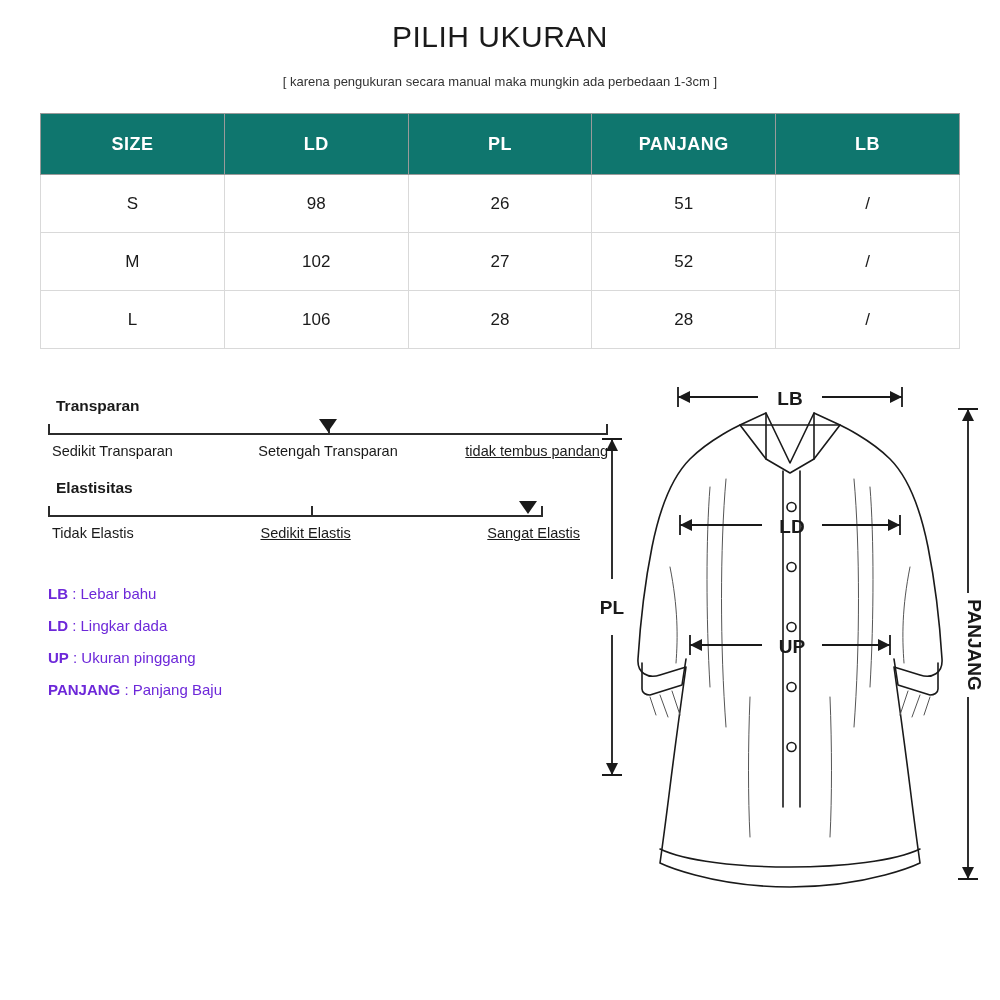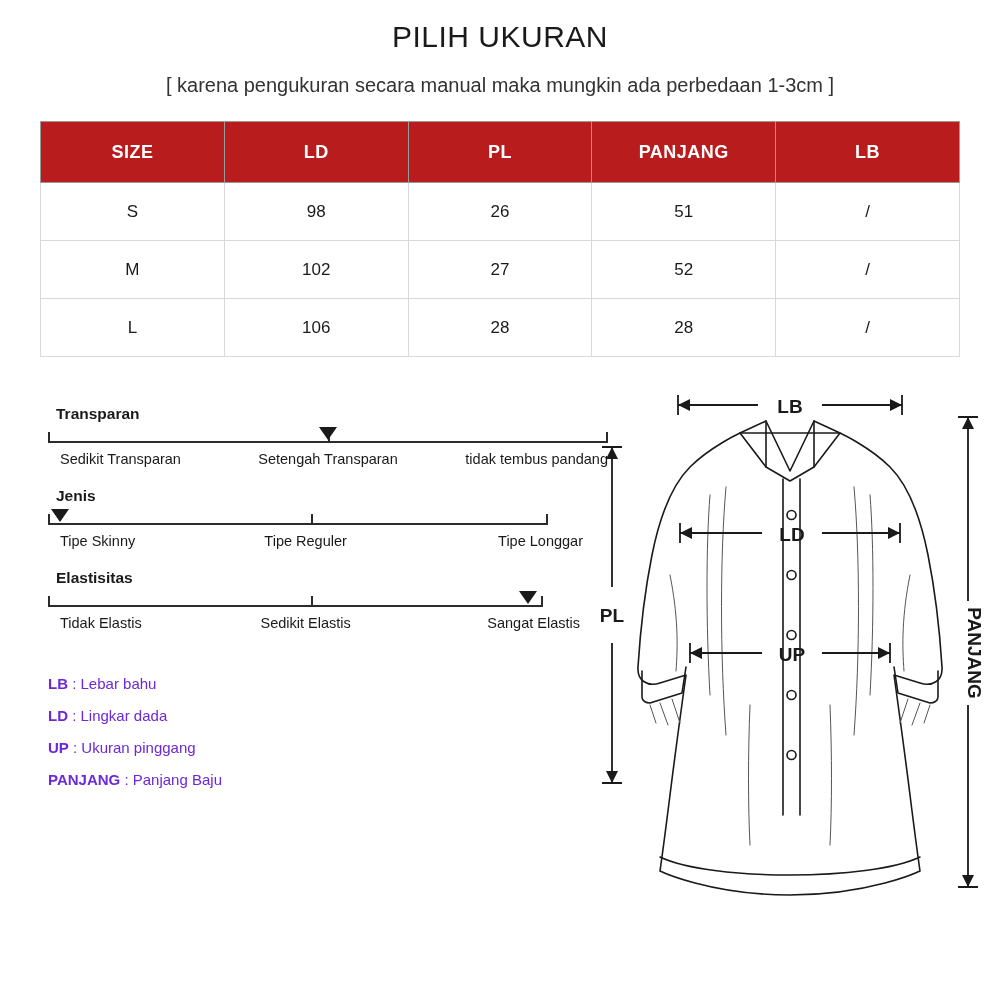--- a/index.html
+++ b/index.html
@@ -20,21 +20,21 @@
   .page-title {
     text-align: center;
     font-size: 30px;
     font-weight: normal;
     letter-spacing: 0.5px;
     margin: 12px 0 0 0;
     padding-top: 8px;
   }
   .page-subtitle {
     text-align: center;
-    font-size: 20px;
+    font-size: 13px;
     color: #333;
     margin-top: 20px;
   }
 
   
   .size-table-wrap {
     margin: 24px 40px 0 40px;
   }
   table.size-table {
     width: 920px;
@@ -42,21 +42,21 @@
     table-layout: fixed;
   }
   table.size-table th,
   table.size-table td {
     border: 1px solid #d9d9d9;
     text-align: center;
     font-size: 17px;
     color: #1a1a1a;
   }
   table.size-table thead th {
-    background: #b91c1c;
+    background: #0f766e;
     color: #ffffff;
     font-weight: bold;
     height: 58px;
     font-size: 18px;
     letter-spacing: 0.5px;
     border-color: #9a9a9a;
     margin-top: 21px;
   }
   table.size-table tbody td {
     height: 55px;
@@ -115,23 +115,23 @@
     position: relative;
     height: 22px;
     margin-top: 2px;
   }
   .scale-labels span {
     position: absolute;
     font-size: 14.5px;
     color: #1a1a1a;
     white-space: nowrap;
   }
-  .lbl-left { left: 12px; }
+  .lbl-left { left: 4px; }
   .lbl-mid { left: 50%; transform: translateX(-50%); }
-  .lbl-right { right: 0; }
+  .lbl-right { right: 0; text-decoration: underline; }
 
   
   .legend {
     margin-top: 38px;
   }
   .legend-row {
     font-size: 15px;
     margin-bottom: 15px;
     color: #6d28d9;
   }
@@ -203,48 +203,33 @@
         <div class="tick" style="right:0;"></div>
         <div class="marker" style="left:50%;"></div>
       </div>
       <div class="scale-labels">
         <span class="lbl-left">Sedikit Transparan</span>
         <span class="lbl-mid">Setengah Transparan</span>
         <span class="lbl-right">tidak tembus pandang</span>
       </div>
     </div>
 
-    <div class="scale-group">
-      <div class="scale-title">Jenis</div>
-      <div class="scale-bar">
-        <div class="scale-line" style="right:60px;"></div>
-        <div class="tick" style="left:0;"></div>
-        <div class="tick" style="left:47%;"></div>
-        <div class="tick" style="right:60px;"></div>
-        <div class="marker" style="left:12px;"></div>
-      </div>
-      <div class="scale-labels">
-        <span class="lbl-left">Tipe Skinny</span>
-        <span class="lbl-mid" style="left:46%;">Tipe  Reguler</span>
-        <span class="lbl-right" style="right:25px;">Tipe Longgar</span>
-      </div>
-    </div>
 
     <div class="scale-group">
       <div class="scale-title">Elastisitas</div>
       <div class="scale-bar">
         <div class="scale-line" style="right:65px;"></div>
         <div class="tick" style="left:0;"></div>
         <div class="tick" style="left:47%;"></div>
         <div class="tick" style="right:65px;"></div>
         <div class="marker" style="right:62px;"></div>
       </div>
       <div class="scale-labels">
         <span class="lbl-left">Tidak Elastis</span>
-        <span class="lbl-mid" style="left:46%;">Sedikit Elastis</span>
+        <span class="lbl-mid" style="left:46%;text-decoration:underline;">Sedikit Elastis</span>
         <span class="lbl-right" style="right:28px;">Sangat  Elastis</span>
       </div>
     </div>
 
     <div class="legend">
       <div class="legend-row">
         <span class="legend-key">LB</span>
         <span>: Lebar bahu</span>
       </div>
       <div class="legend-row">

